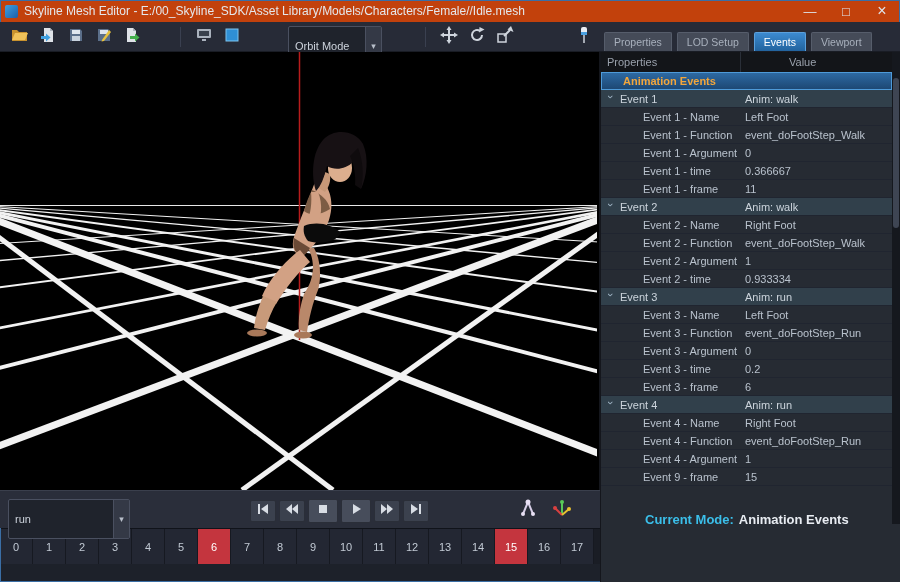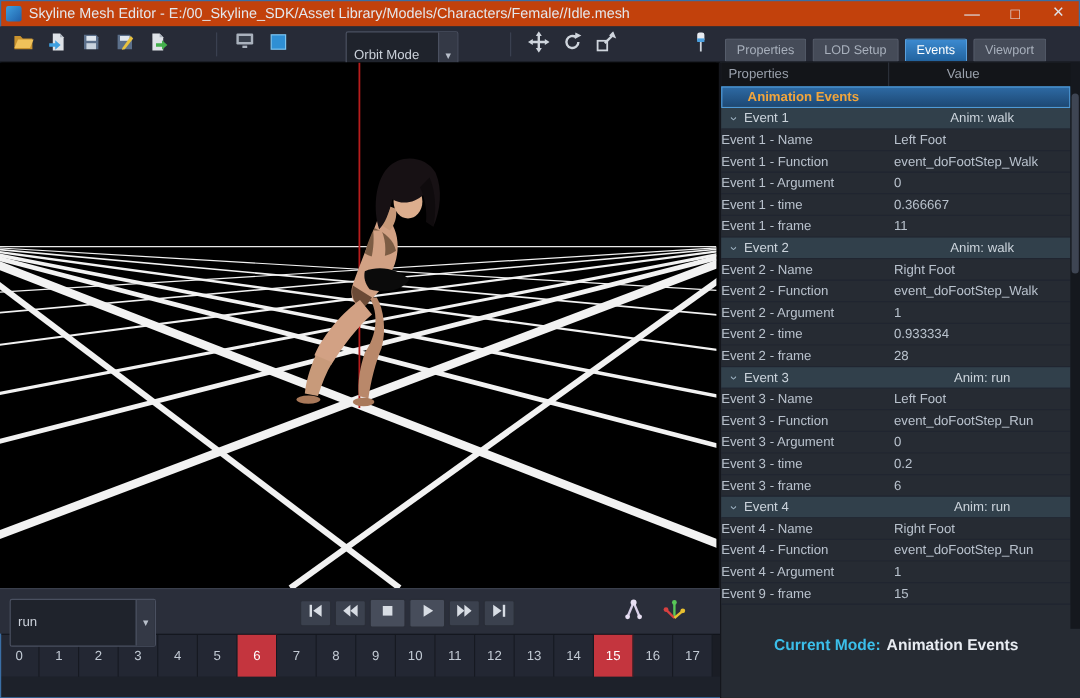--- a/index.html
+++ b/index.html
@@ -50,22 +50,22 @@
 
   
   .right-col { width:300px; background:#262b33; border-left:1px solid #14161c; position:relative; display:flex; flex-direction:column; }
   .thead { height:20px; flex:0 0 20px; background:#131519; color:#9aa1ac; font-size:11px; display:flex; align-items:center; }
   .thead .c1 { flex:0 0 140px; padding-left:6px; border-right:1px solid #2a2f38; height:100%; display:flex; align-items:center; }
   .thead .c2 { flex:1; padding-left:4px;margin-left:44px; }
   .rows { margin-right:8px; }
   .trow { height:18px; display:flex; align-items:center; font-size:11px; color:#b9c2cd; background:#262b33; border-bottom:1px solid #202530; }
   .trow .tname { flex:0 0 140px; display:flex; align-items:center; white-space:nowrap; overflow:visible; }
   .trow .tvalue { flex:1; padding-left:4px; white-space:nowrap; }
-  .trow.group { background:#31404b; color:#ccd4dc;text-align:center; }
-  .trow.child .tname span { }
+  .trow.group { background:#31404b; color:#ccd4dc; }
+  .trow.child .tname span { margin-left:42px; }
   .trow.section { background:linear-gradient(180deg,#2e6ba5,#1d4874); outline:1px solid #4e9ad8; outline-offset:-1px; }
   .trow.section .tname span { margin-left:22px; color:#f2a63c; font-weight:bold; }
   .chev { display:inline-block; transform:rotate(90deg); color:#9fb4c4; width:8px; margin:0 5px 0 6px; font-size:11px; }
   .vscroll { position:absolute; top:0; right:0; width:8px; height:472px; background:#15181e; }
   .vthumb { position:absolute; top:26px; left:1px; width:6px; height:150px; background:#3e4553; border-radius:3px; }
   .status { margin-top:26px; padding-left:44px; font-size:13px; font-weight:bold; }
   .status .mode-label { color:#3bbfea; }
   .status .mode-value { color:#e8ecf2; margin-left:5px; }
 </style>
 </head>
@@ -394,26 +394,20 @@
               <span>Event 2 - Argument</span>
             </div>
             <div class="tvalue">1</div>
           </div>
           <div class="trow child">
             <div class="tname">
               <span>Event 2 - time</span>
             </div>
             <div class="tvalue">0.933334</div>
           </div>
-          <div class="trow child">
-            <div class="tname">
-              <span>Event 2 - frame</span>
-            </div>
-            <div class="tvalue">28</div>
-          </div>
           <div class="trow group">
             <div class="tname">
               <span class="chev">›</span>
               <span>Event 3</span>
             </div>
             <div class="tvalue">Anim: run</div>
           </div>
           <div class="trow child">
             <div class="tname">
               <span>Event 3 - Name</span>

